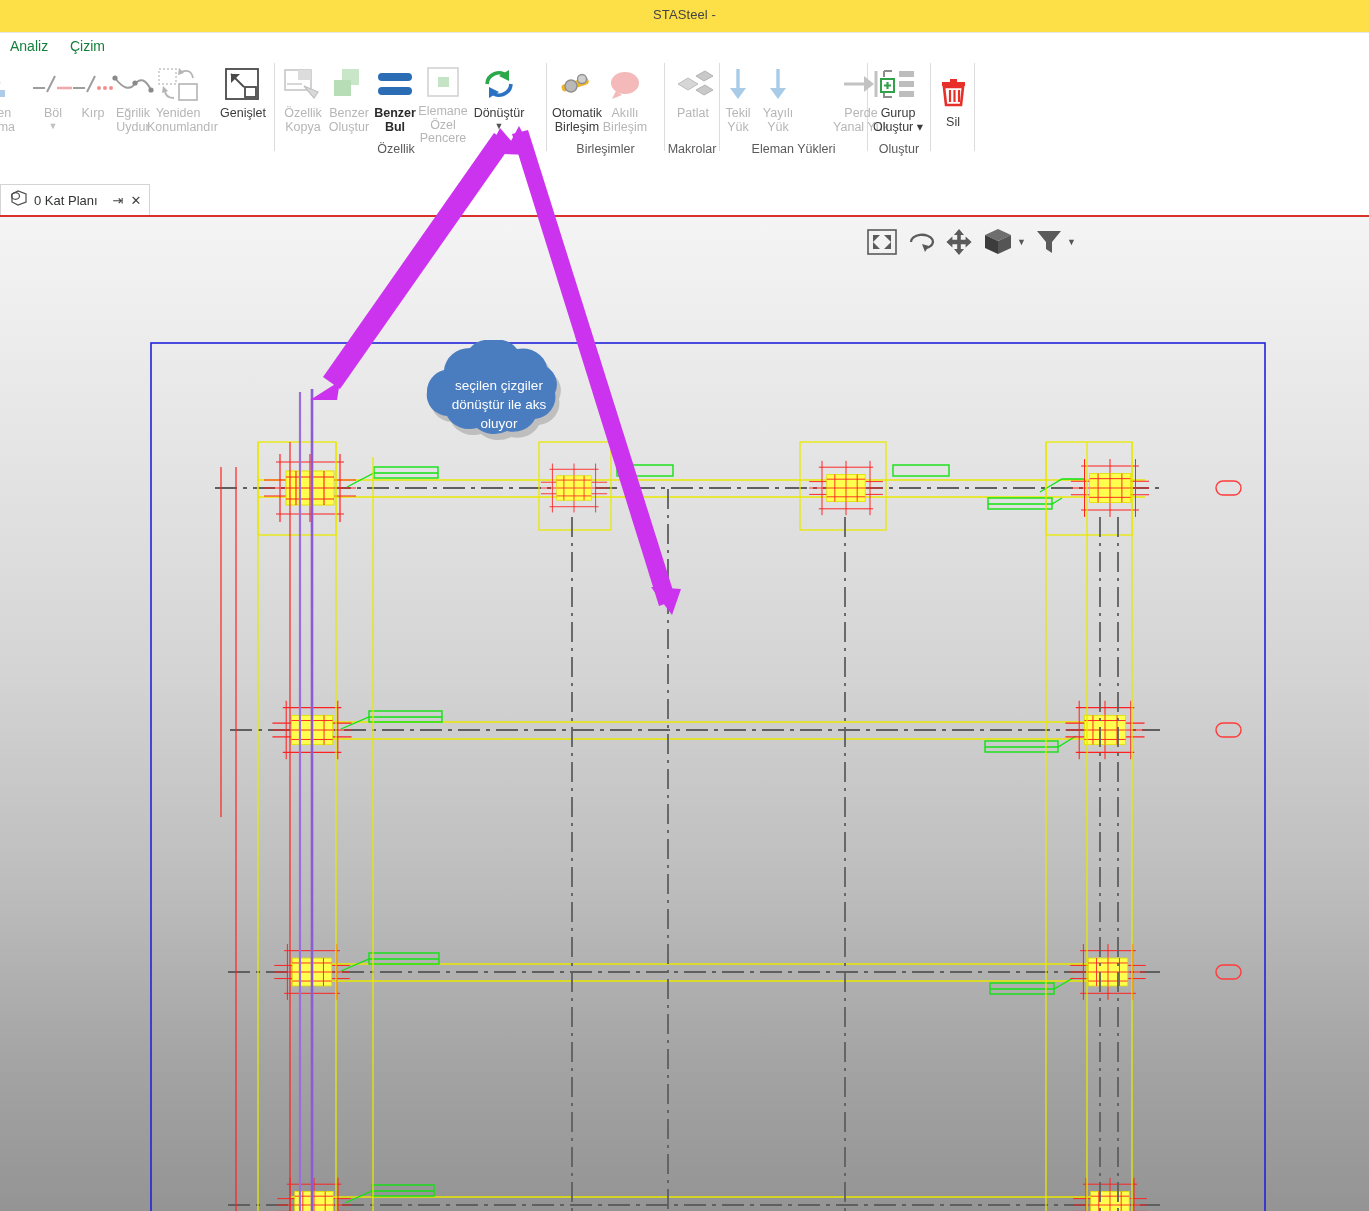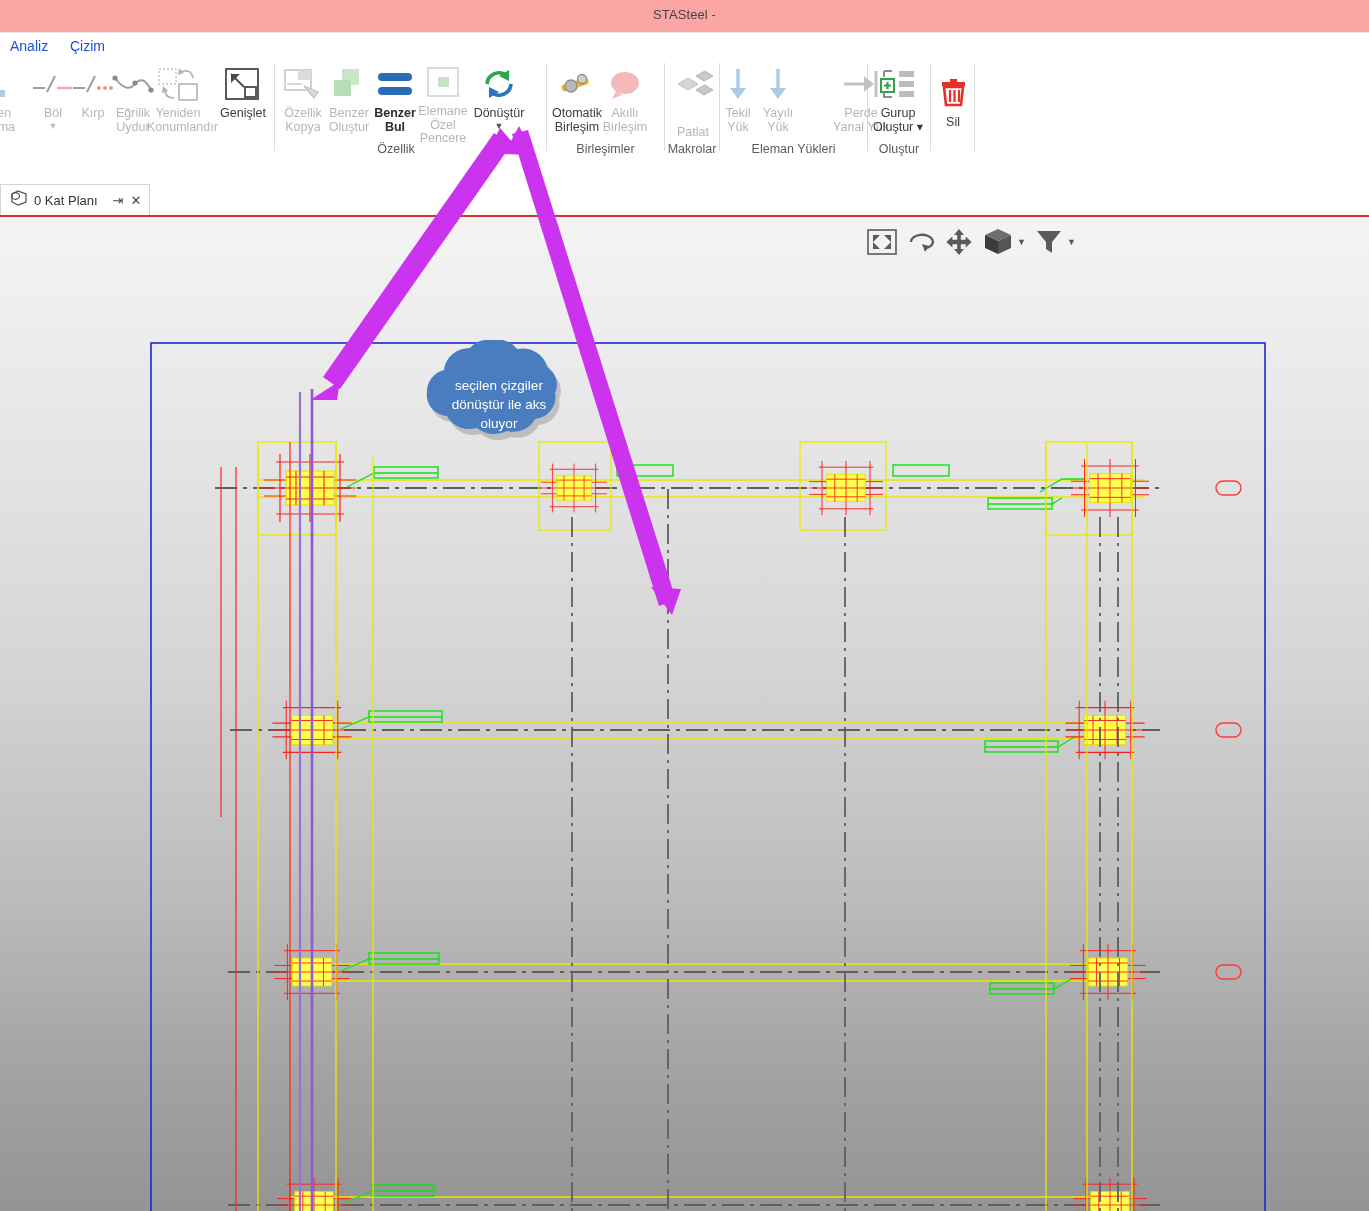--- a/index.html
+++ b/index.html
@@ -7,35 +7,35 @@
     width:1369px;height:1211px;overflow:hidden;
     background:#ffffff;
     font-family:"Liberation Sans","DejaVu Sans",sans-serif;
     -webkit-font-smoothing:antialiased;
   }
   #app{position:relative;width:1369px;height:1211px;overflow:hidden;}
 
   
   .titlebar{
     position:absolute;left:0;top:0;width:1369px;height:32px;
-    background:#fca5a5;border-bottom:1px solid #e6e6e6;
+    background:#fde047;border-bottom:1px solid #e6e6e6;
   }
   .titlebar .title{
     position:absolute;left:0;right:0;top:7px;text-align:center;
     font-size:13px;color:#444;letter-spacing:.1px;
   }
 
   
   .ribbon-tabs{
     position:absolute;left:0;top:33px;width:1369px;height:26px;
     background:#ffffff;
   }
   .rtab{
     position:absolute;top:2px;height:22px;line-height:22px;
-    font-size:14px;color:#1d4ed8;padding:0 10px;cursor:default;
+    font-size:14px;color:#15803d;padding:0 10px;cursor:default;
   }
   .rtab.analiz{left:0px;}
   .rtab.cizim{left:60px;}
 
   
   .ribbon{
     position:absolute;left:0;top:59px;width:1369px;height:99px;
     background:#ffffff;border-bottom:1px solid #d9d9d9;
   }
   .rgroup{position:absolute;top:0;height:99px;}
@@ -279,21 +279,21 @@
           </svg>
         </div>
         <div class="lbl">Akıllı<br>Birleşim</div>
       </div>
     </div>
 
     <div class="rgroup" style="left:665px;width:55px;">
       <div class="sep"></div>
       <div class="grp-label" style="left:0;width:54px;">Makrolar</div>
 
-      <div class="btn dis" style="left:0px;justify-content:space-between;">
+      <div class="btn dis" style="left:0px;">
         <div class="ico">
           <svg width="46" height="40" viewBox="0 0 46 40">
             <path d="M8 20 l10 -6 l10 6 l-10 6 z" fill="#d6d6d6" stroke="#bdbdbd"></path>
             <path d="M26 12 l9 -5 l8 5 l-9 5 z" fill="#c9c9c9" stroke="#b4b4b4"></path>
             <path d="M26 26 l9 -5 l8 5 l-9 5 z" fill="#c9c9c9" stroke="#b4b4b4"></path>
           </svg>
         </div>
         <div class="lbl">Patlat</div>
       </div>
     </div>

